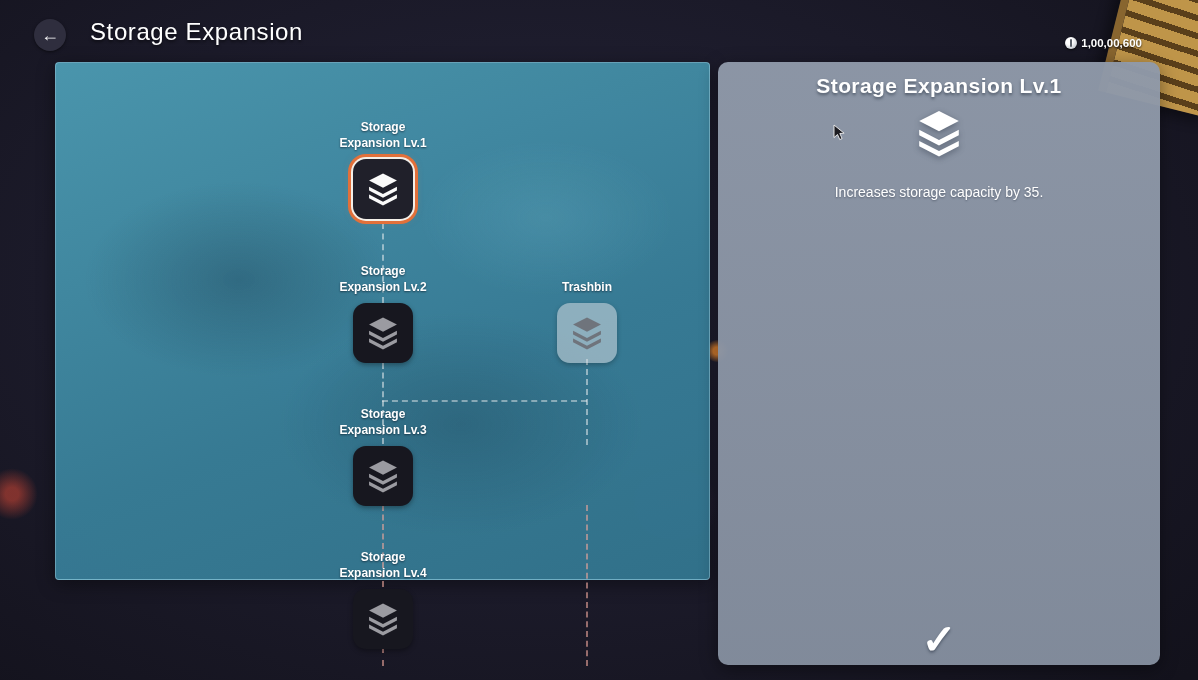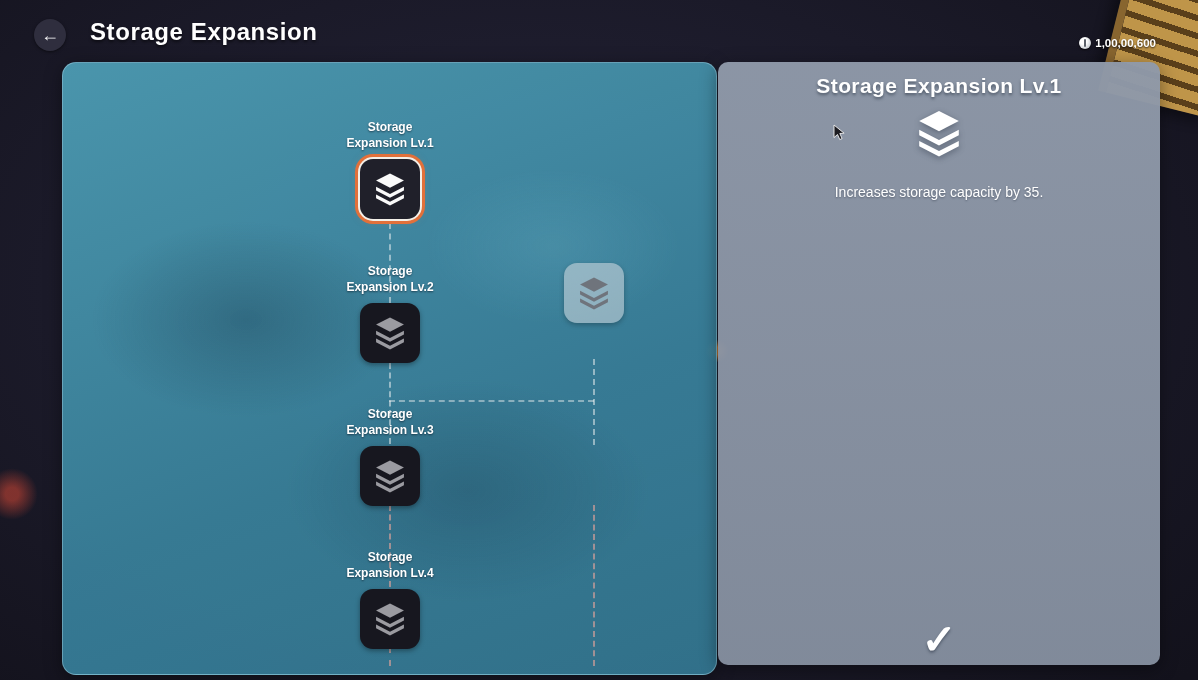--- a/index.html
+++ b/index.html
@@ -40,47 +40,47 @@
   .back-btn {
     position: absolute; left: 34px; top: 19px;
     width: 32px; height: 32px; border-radius: 50%;
     background: #2f2e3e; border: none; cursor: pointer;
     color: #f0f0f2; font-size: 18px; line-height: 30px;
     display: flex; align-items: center; justify-content: center;
     box-shadow: 0 1px 3px rgba(0,0,0,.5);
   }
   .page-title {
     position: absolute; left: 90px; top: 18px;
-    font-size: 24px; font-weight: 700; color: #ffffff;
+    font-size: 24px; font-weight: 400; color: #ffffff;
     letter-spacing: .6px;
     text-shadow: 0 2px 3px rgba(0,0,0,.55);
   }
   .currency {
-    position: absolute; right: 42px; top: 37px;
+    position: absolute; right: 56px; top: 37px;
     display: flex; align-items: center; gap: 4px;
     color: #ffffff; font-size: 11.5px; font-weight: 700;
     text-shadow: 0 1px 2px rgba(0,0,0,.8);
     z-index: 4;
   }
   .coin {
     width: 12px; height: 12px; border-radius: 50%;
     background: radial-gradient(circle at 38% 35%, #ffffff 0 30%, #cfd3d8 70%, #9aa0a8 100%);
     position: relative; display: inline-block;
     box-shadow: 0 1px 2px rgba(0,0,0,.7);
   }
   .coin::after {
     content: ""; position: absolute; left: 5px; top: 2px;
     width: 2px; height: 8px; background: #5b616a; border-radius: 1px;
   }
 
   
   .tree-panel {
-    position: absolute; left: 62px; top: 62px;
-    width: 655px; height: 613px;
-    border-radius: 14px;
+    position: absolute; left: 55px; top: 62px;
+    width: 655px; height: 518px;
+    border-radius: 4px;
     border: 1px solid rgba(170,220,235,.45);
     background:
       radial-gradient(220px 140px at 28% 42%, rgba(18,42,60,.28), rgba(18,42,60,0) 70%),
       radial-gradient(260px 160px at 62% 70%, rgba(16,40,58,.22), rgba(16,40,58,0) 70%),
       radial-gradient(180px 110px at 75% 30%, rgba(120,190,210,.18), rgba(120,190,210,0) 70%),
       linear-gradient(160deg, rgba(76,154,178,.96) 0%, rgba(56,126,152,.96) 60%, rgba(50,116,142,.96) 100%);
     box-shadow: 0 4px 18px rgba(0,0,0,.4);
     z-index: 2;
   }
 
@@ -206,20 +206,21 @@
       <div class="node-box">
         <svg viewBox="0 0 24 24" fill="currentColor">
             <path d="M12 2.2 20.8 6.7 12 11.2 3.2 6.7Z"></path>
             <path d="M3.2 10.6 12 15.1 20.8 10.6 20.8 13 12 17.5 3.2 13Z"></path>
             <path d="M3.2 15.5 12 20 20.8 15.5 20.8 17.9 12 22.4 3.2 17.9Z"></path>
           </svg>
       </div>
     </div>
 
     <div class="node col-right row-2 unavailable">
+      <div class="node-label">Trashbin</div>
       <div class="node-box">
         <svg viewBox="0 0 24 24" fill="currentColor">
             <path d="M12 2.2 20.8 6.7 12 11.2 3.2 6.7Z"></path>
             <path d="M3.2 10.6 12 15.1 20.8 10.6 20.8 13 12 17.5 3.2 13Z"></path>
             <path d="M3.2 15.5 12 20 20.8 15.5 20.8 17.9 12 22.4 3.2 17.9Z"></path>
           </svg>
       </div>
     </div>
 
     <div class="node col-main row-3 locked">

